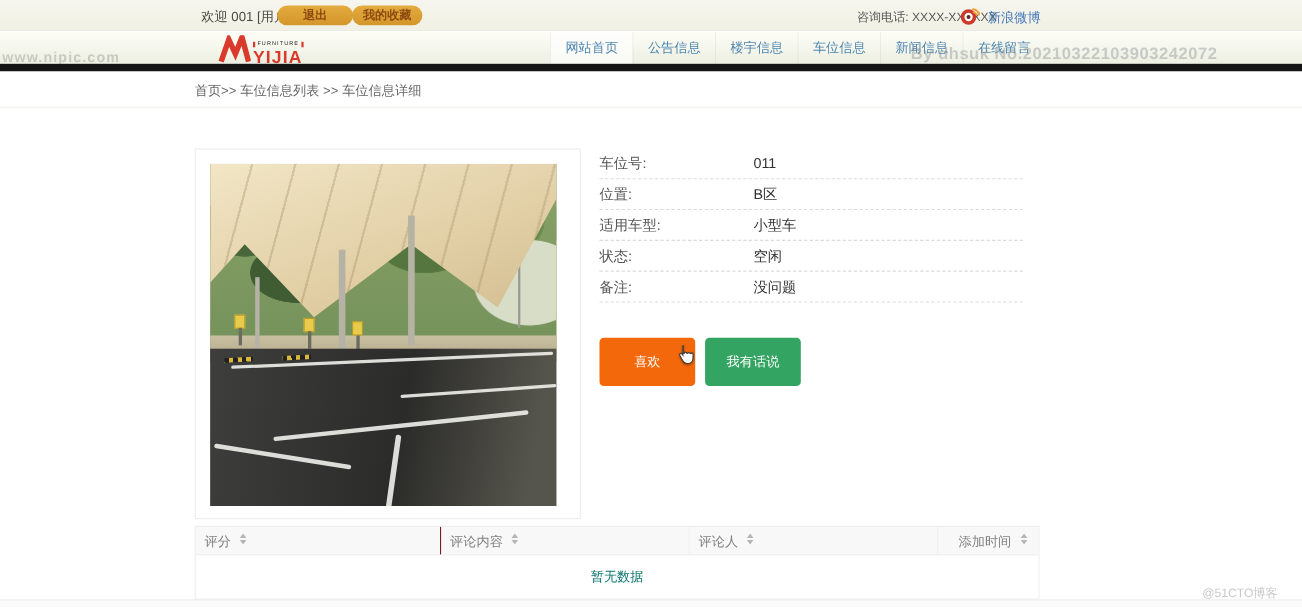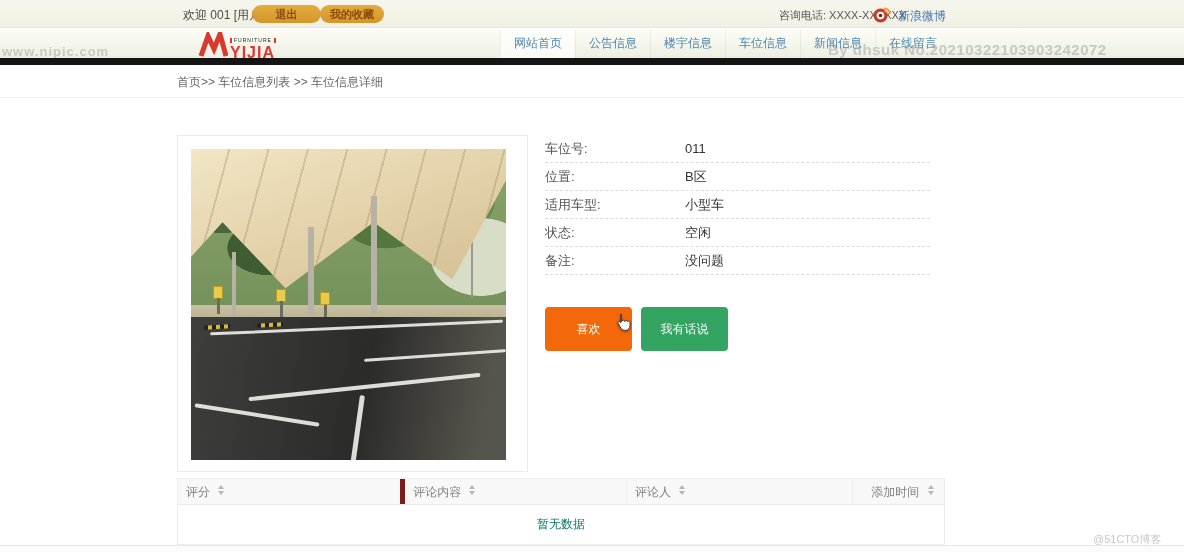--- a/index.html
+++ b/index.html
@@ -99,21 +99,21 @@
   .act-talk  { width:87px; background:#34a462; margin-right:9px; }
   .act-rent  { width:85px; background:#4a9ef2; }
   .cursor-ptr { position:absolute; left:615px; top:313px; width:16px; height:19px;
                 filter:drop-shadow(0 1px 1px rgba(0,0,0,.4)); pointer-events:none; }
 
   
   .ctable { position:absolute; left:177px; top:478px; width:768px; border:1px solid #ececec;
             font-size:12px; }
   .thead { display:flex; height:26px; background:#f8f8f8; border-bottom:1px solid #ececec; }
   .th { line-height:26px; padding-left:8px; color:#808080; position:relative; }
-  .th1 { width:29%; } .th2 { width:29.5%; border-left:5px solid #7f1d1d; }
+  .th1 { width:29%; } .th2 { width:29.5%; border-left:1px solid #7f1d1d; }
   .th3 { width:29.5%; border-left:1px solid #f0f0f0; } .th4 { width:12%; border-left:1px solid #f0f0f0;text-align:center; }
   .sort { display:inline-block; margin-left:5px; vertical-align:1px; }
   .sort i { display:block; width:0; height:0; border-left:3.5px solid transparent;
             border-right:3.5px solid transparent; }
   .sort .up { border-bottom:4px solid #b5b5b5; margin-bottom:2px; }
   .sort .dn { border-top:4px solid #b5b5b5; }
   .tbody-empty { height:39px; line-height:39px; text-align:center; color:#0f766e; background:#fff; }
 
   
   .footline { position:absolute; left:0; top:545px; width:1184px; height:1px; background:#e8e8e8; }

